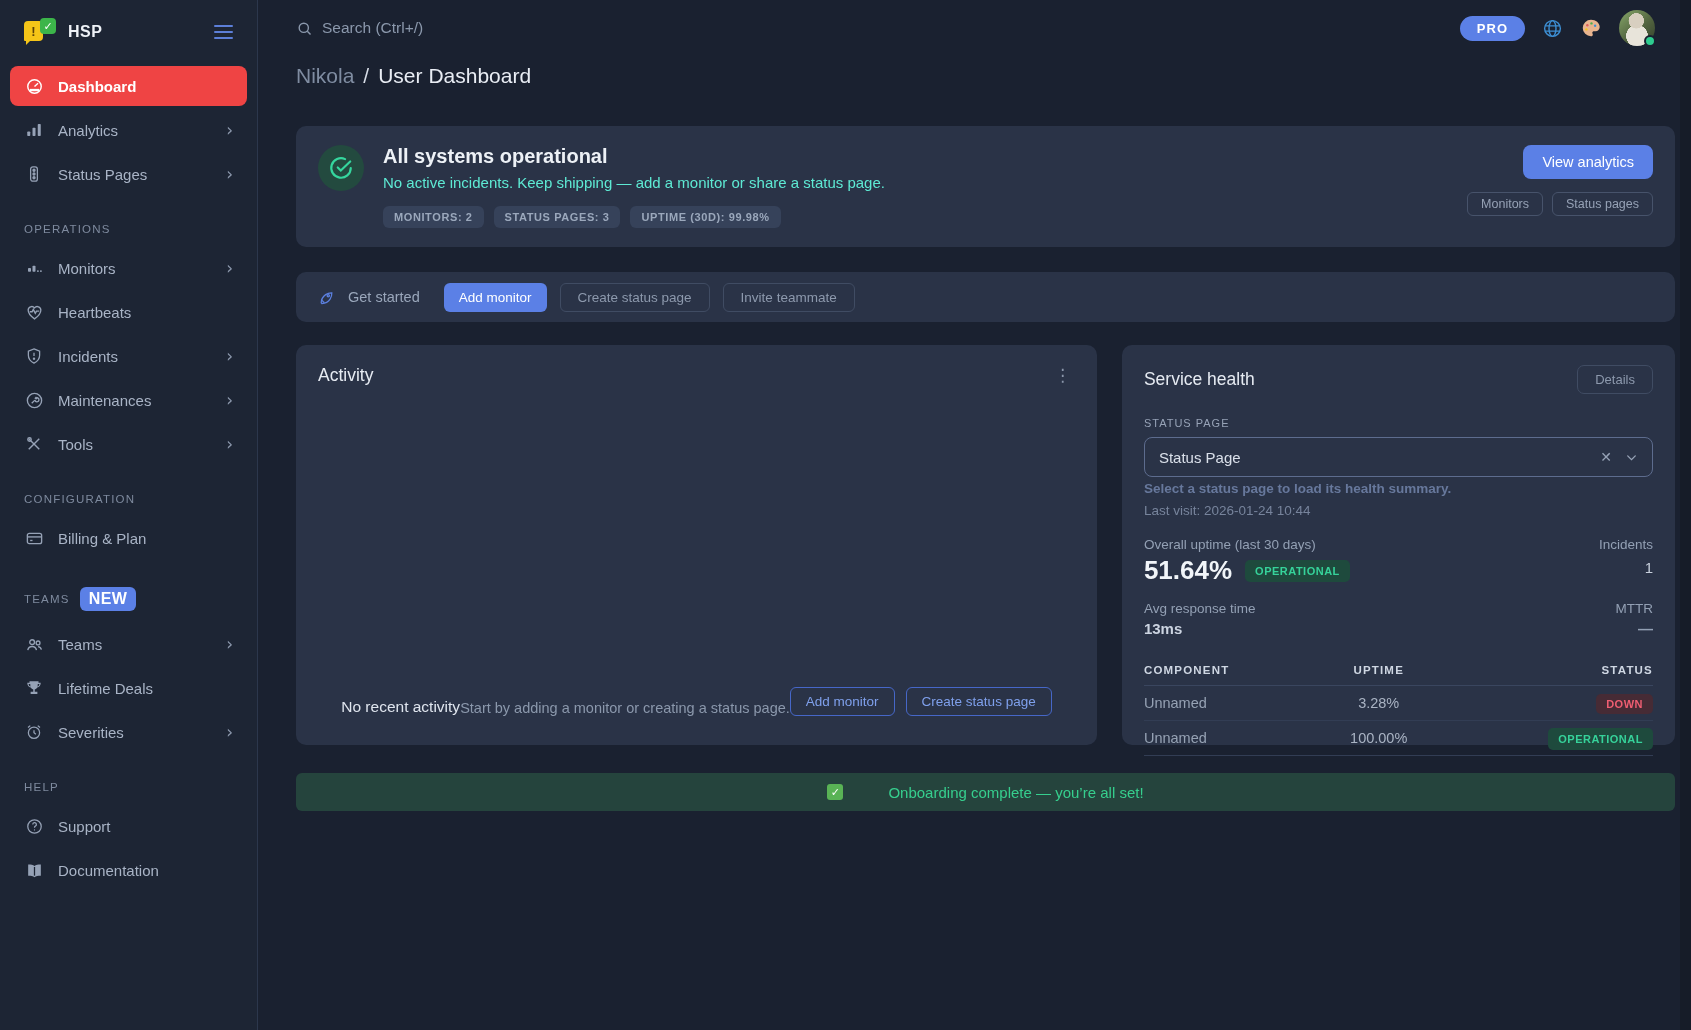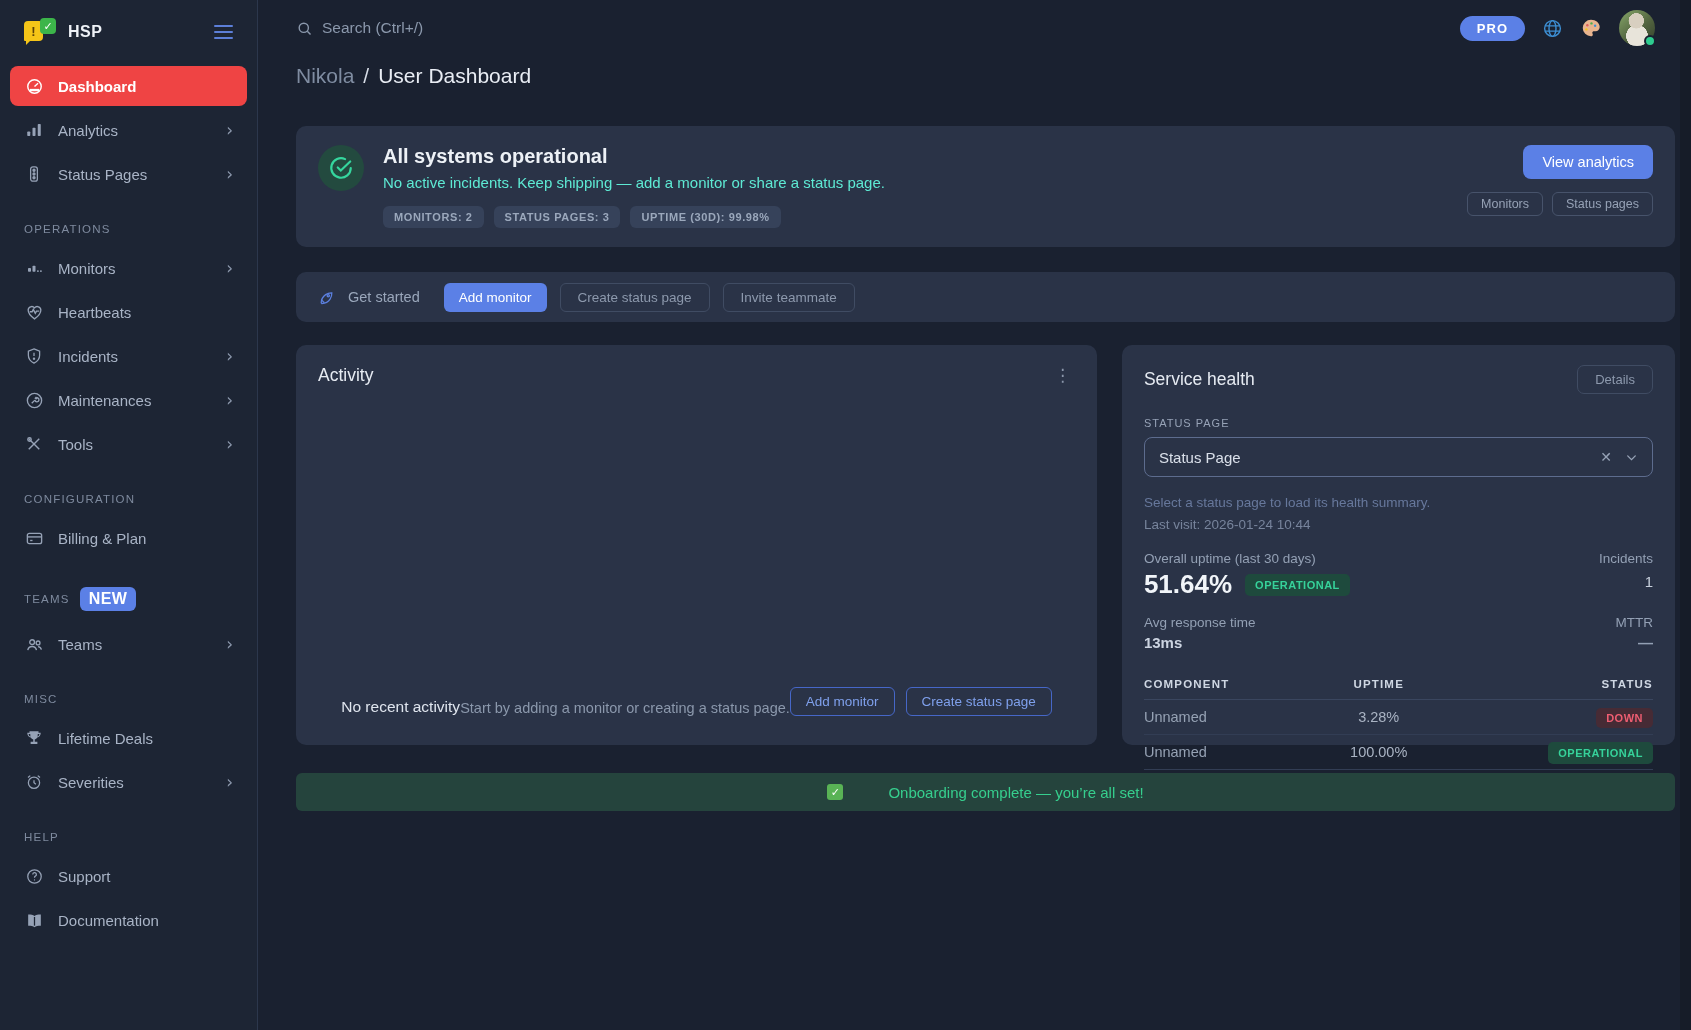--- a/index.html
+++ b/index.html
@@ -142,21 +142,21 @@
     font-size:13px; padding:6px 17px; border-radius:7px; cursor:pointer;
   }
   .sh-label { margin-top:23px; font-size:11px; letter-spacing:1px; color:#97a3b7; }
   .sh-select {
     margin-top:8px; height:40px; border:1px solid #5d6c8e; border-radius:8px;
     display:flex; align-items:center; padding:0 14px; cursor:pointer;
   }
   .sh-select-value { font-size:15px; color:#dae0ea; }
   .sh-select-icons { margin-left:auto; display:flex; align-items:center; gap:13px; color:#97a3b7; }
   .sel-x { font-size:14px; cursor:pointer; }
-  .sh-helper { margin-top:18px; font-size:13.5px; color:#67789c; }
+  .sh-helper { margin-top:4px; font-size:13.5px; color:#67789c;font-weight:bold; }
   .sh-visit { margin-top:7px; font-size:13.5px; color:#77849c; }
 
   .stat-row { display:flex; justify-content:space-between; }
   .stat-row.r1 { margin-top:19px; }
   .stat-row.r2 { margin-top:15px; }
   .stat-label { font-size:13.5px; color:#93a0b4; }
   .uptime-line { display:flex; align-items:center; gap:13px; margin-top:3px; }
   .uptime-big { font-size:26px; font-weight:bold; color:#f1f5f9; }
   .badge-op {
     background:#1e4a3d; color:#36d29a; font-size:11px; font-weight:bold; letter-spacing:.5px;
@@ -334,21 +334,20 @@
             <circle cx="9" cy="9" r="3"></circle>
             <path d="M3.5 19c.7-3 3-4.5 5.5-4.5S13.8 16 14.5 19"></path>
             <circle cx="16.5" cy="10" r="2.4"></circle>
             <path d="M16.5 14.7c2.2.2 3.6 1.6 4.2 3.8"></path>
           </svg>
       </span>
       <span>Teams</span>
       <span class="chev">›</span>
     </div>
 
-    <div class="section-h">MISC</div>
 
     <div class="nav-item">
       <span class="ni-icon">
         <svg width="18" height="18" viewBox="0 0 24 24" fill="currentColor">
             <path d="M6 3h12v2h3c0 3.5-2 5.8-4.6 6.4A6 6 0 0 1 13 14v3h3.5v3h-9v-3H11v-3a6 6 0 0 1-3.4-2.6C5 10.8 3 8.5 3 5h3zM4.8 6.5c.2 1.8 1.2 3 2.6 3.5-.3-1-.4-2.2-.4-3.5zm14.4 0h-2.2c0 1.3-.1 2.5-.4 3.5 1.4-.5 2.4-1.7 2.6-3.5z"></path>
           </svg>
       </span>
       <span>Lifetime Deals</span>
     </div>
 

